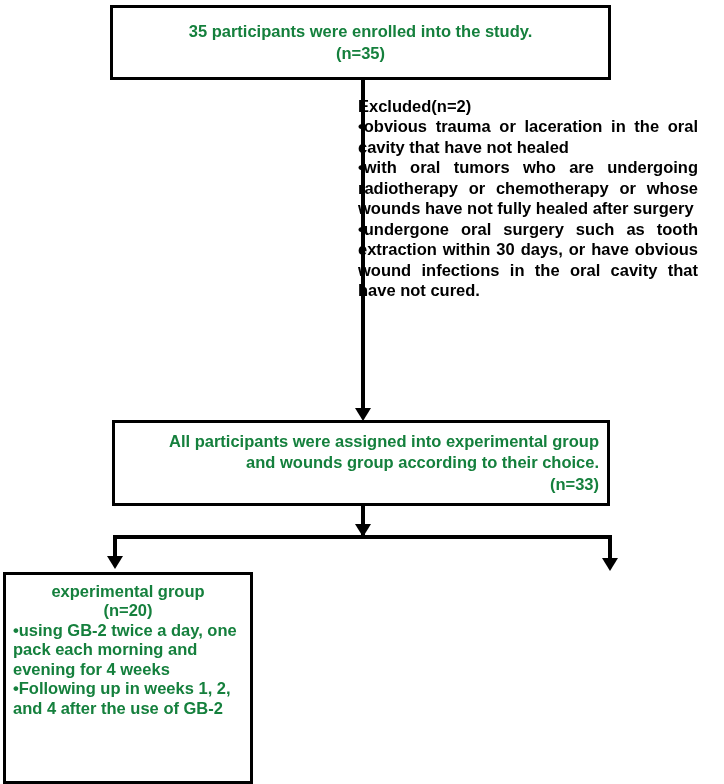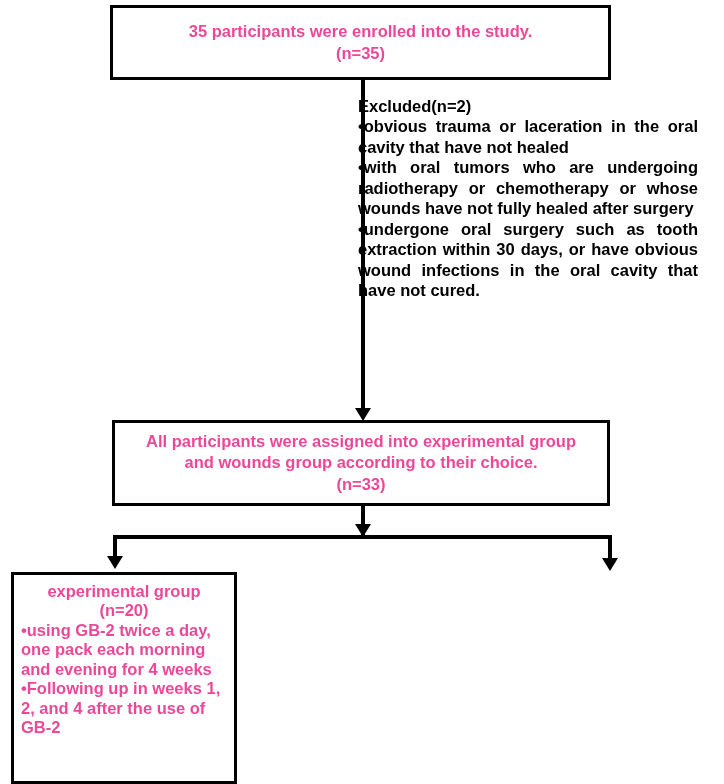--- a/index.html
+++ b/index.html
@@ -14,21 +14,21 @@
     height: 784px;
     background: #ffffff;
     font-family: "Liberation Sans", sans-serif;
     overflow: hidden;
   }
   .node-box {
     position: absolute;
     box-sizing: border-box;
     border: 3px solid #000000;
     background: #ffffff;
-    color: #ec4899;
+    color: #15803d;
     font-weight: bold;
   }
   .box-centered {
     text-align: center;
   }
   .box-title {
     font-weight: bold;
     text-align: center;
     line-height: 1.18;
   }
@@ -55,34 +55,33 @@
   }
   
   #allocation-box {
     left: 112px;
     top: 420px;
     width: 498px;
     height: 86px;
     font-size: 16.5px;
     display: flex;
     flex-direction: column;
-    align-items: center;
+    align-items: flex-end;
     justify-content: center;
     line-height: 1.28;
     padding: 0 8px;
   }
   
   #experimental-box {
     left: 3px;
     top: 572px;
-    width: 226px;
+    width: 250px;
     height: 212px;
     font-size: 16.5px;
     padding: 7px 7px 0 7px;
-    margin-left: 8px;
   }
   
   #control-box {
     left: 496px;
     top: 573px;
     width: 221px;
     height: 211px;
     font-size: 16.5px;
     padding: 7px 7px 0 7px;
   }

